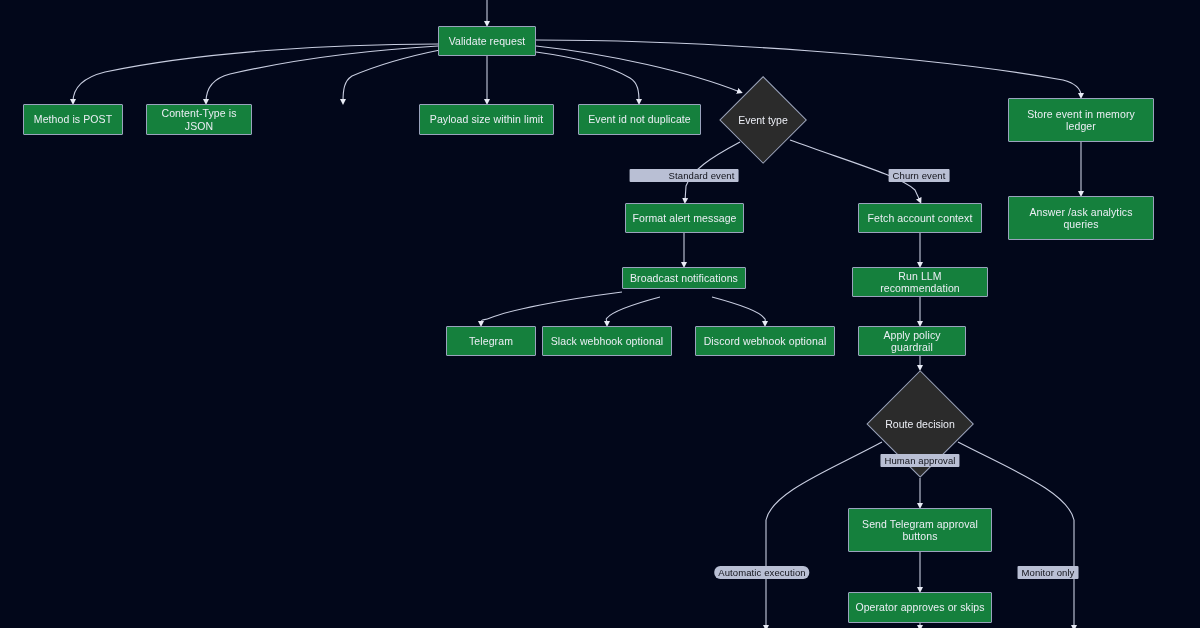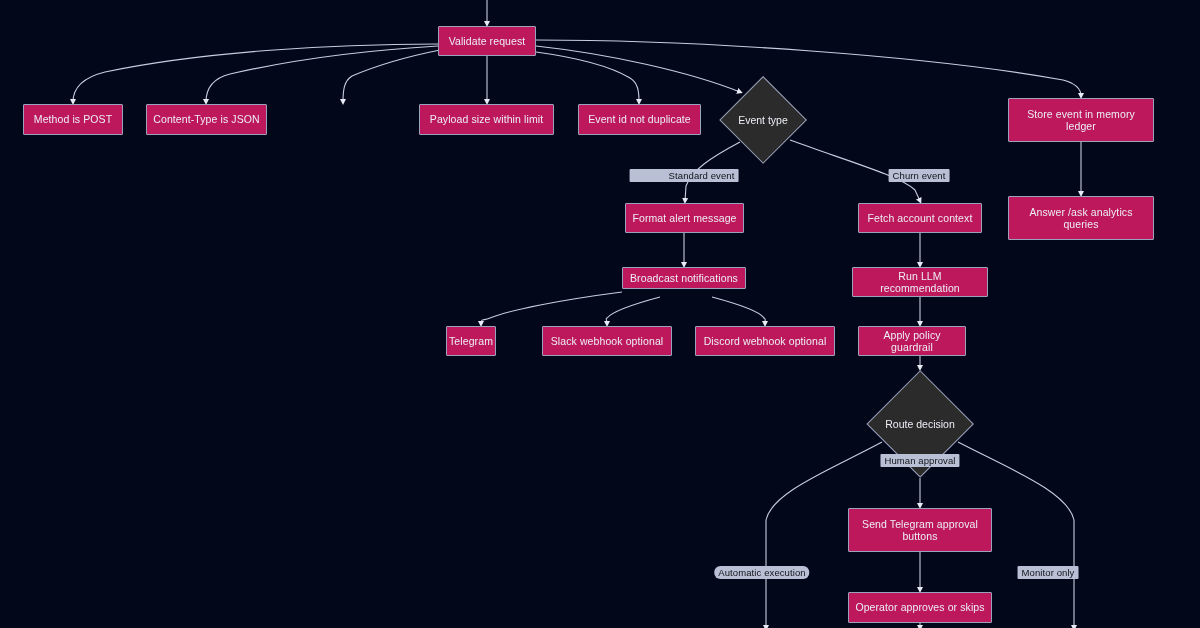--- a/index.html
+++ b/index.html
@@ -19,21 +19,21 @@
     position: absolute;
     left: 0;
     top: 0;
     width: 1200px;
     height: 628px;
     pointer-events: none;
   }
   .node {
     position: absolute;
     box-sizing: border-box;
-    background: #be185d;
+    background: #15803d;
     border: 1px solid #9aa3bd;
     color: #eceef5;
     font-size: 10.5px;
     line-height: 12.5px;
     display: flex;
     align-items: center;
     justify-content: center;
     text-align: center;
     letter-spacing: 0.1px;
     padding: 2px 6px;
@@ -117,21 +117,21 @@
   </svg>
 
   <div class="node" style="left: 438px; top: 26px; width: 98px; height: 30px;">
       <span>Validate request</span>
     </div>
 
   <div class="node" style="left: 23px; top: 104px; width: 100px; height: 31px;">
       <span>Method is POST</span>
     </div>
 
-  <div class="node" style="left: 146px; top: 104px; width: 121px; height: 31px;">
+  <div class="node" style="left: 146px; top: 104px; width: 106px; height: 31px;">
       <span>Content-Type is JSON</span>
     </div>
 
 
   <div class="node" style="left: 419px; top: 104px; width: 135px; height: 31px;">
       <span>Payload size within limit</span>
     </div>
 
   <div class="node" style="left: 578px; top: 104px; width: 123px; height: 31px;">
       <span>Event id not duplicate</span>
@@ -154,21 +154,21 @@
     </div>
 
   <div class="node" style="left: 622px; top: 267px; width: 124px; height: 22px;">
       <span>Broadcast notifications</span>
     </div>
 
   <div class="node" style="left: 852px; top: 267px; width: 136px; height: 30px;">
       <span>Run LLM recommendation</span>
     </div>
 
-  <div class="node" style="left: 446px; top: 326px; width: 50px; height: 30px;">
+  <div class="node" style="left: 446px; top: 326px; width: 90px; height: 30px;">
       <span>Telegram</span>
     </div>
 
   <div class="node" style="left: 542px; top: 326px; width: 130px; height: 30px;">
       <span>Slack webhook optional</span>
     </div>
 
   <div class="node" style="left: 695px; top: 326px; width: 140px; height: 30px;">
       <span>Discord webhook optional</span>
     </div>

